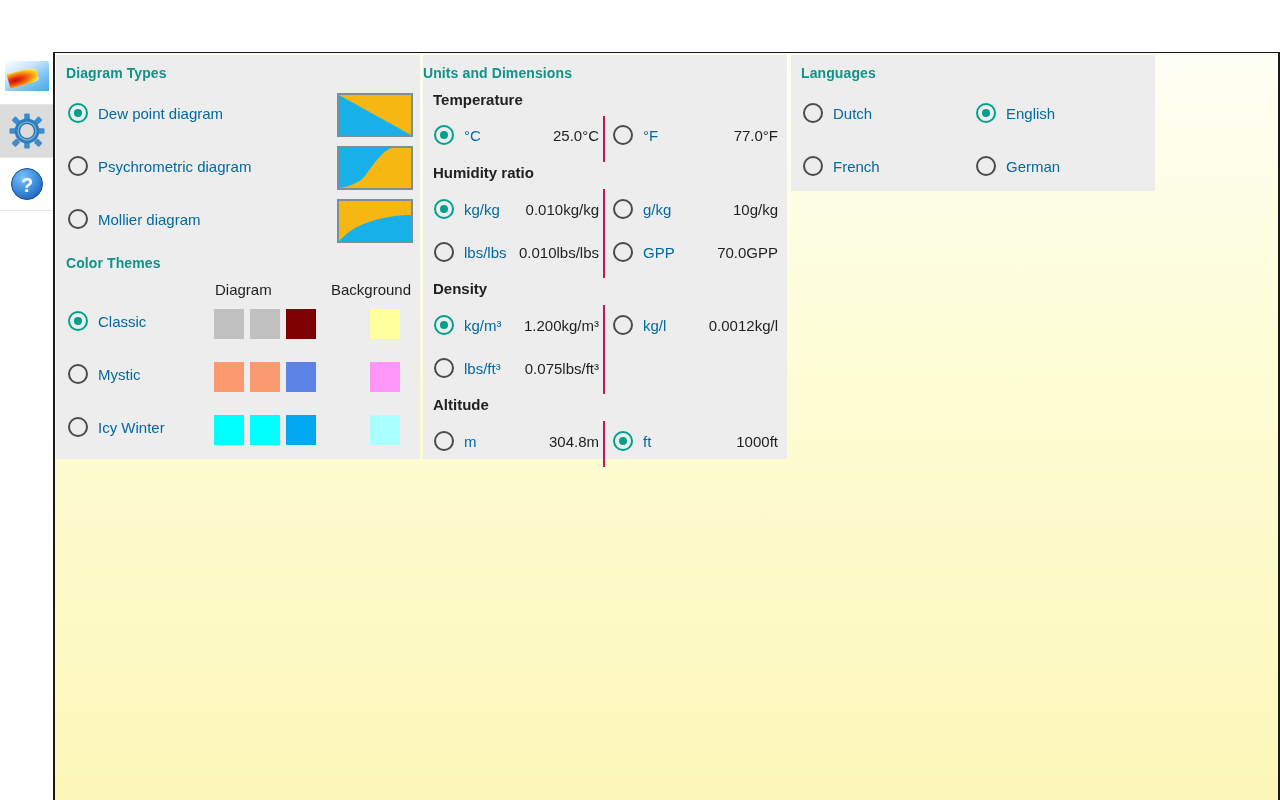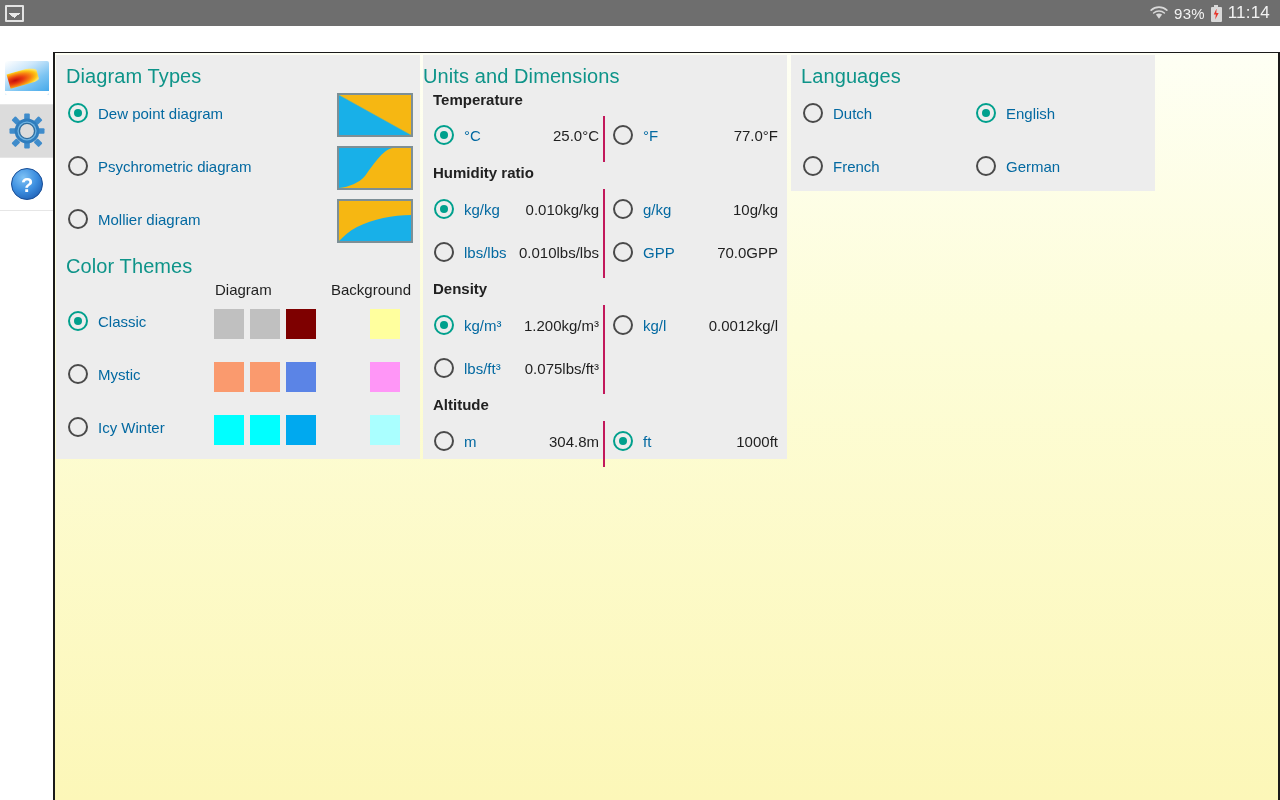--- a/index.html
+++ b/index.html
@@ -93,21 +93,21 @@
   .canvas {
     position: absolute; left: 53px; top: 52px; width: 1227px; height: 748px;
     background: linear-gradient(to bottom, #fefff4 0%, #fdfdd8 38%, #fcf7b8 100%);
     border-left: 2px solid #1a1a1a;
     border-top: 1px solid #1a1a1a;
     border-right: 2px solid #1a1a1a;
   }
 
   .panel { position: absolute; background: #ededed; }
   .panel-title {
-    font-size: 20px; font-weight: normal; color: #0e9489; letter-spacing: .1px;
+    font-size: 14px; font-weight: bold; color: #0e9489; letter-spacing: .1px;
   }
   .group-title {
     font-size: 15px; font-weight: bold; color: #212121;
   }
 
   
   .radio {
     width: 20px; height: 20px; border-radius: 50%;
     border: 2px solid #4a4a4a; background: transparent;
     display: inline-block; position: relative; flex: 0 0 auto;
@@ -132,41 +132,20 @@
   
   .sw { position: absolute; width: 30px; height: 30px; }
 
   .divider { position: absolute; width: 2px; background: #c2185b; }
 </style>
 </head>
 <body>
 
 <div id="app">
 
-  <div class="statusbar">
-    <div class="sb-left">
-      <span class="img-icon"></span>
-    </div>
-    <div class="sb-right">
-      <span class="wifi-icon">
-        <svg width="18" height="14" viewBox="0 0 18 14">
-          <path d="M9 12.8 L5.9 8.6 A5.2 5.2 0 0 1 12.1 8.6 Z" fill="#d9d9d9"></path>
-          <path d="M1.2 4.2 A11.6 11.6 0 0 1 16.8 4.2" stroke="#d9d9d9" stroke-width="1.7" fill="none" stroke-linecap="round"></path>
-          <path d="M3.6 7.0 A8.0 8.0 0 0 1 14.4 7.0" stroke="#d9d9d9" stroke-width="1.5" fill="none" stroke-linecap="round"></path>
-        </svg>
-      </span>
-      <span class="pct">93%</span>
-      <span class="battery-icon">
-        <span class="cap"></span>
-          <span class="body"></span>
-          <span class="bolt"></span>
-      </span>
-      <span class="clock">11:14</span>
-    </div>
-  </div>
 
 
   <div class="rail">
     <div class="rail-item">
       <span class="icon-diagram"></span>
     </div>
     <div class="rail-item active">
       <span class="icon-gear">
         <svg width="36" height="36" viewBox="0 0 36 36">
           <g fill="#3f8ccb">

